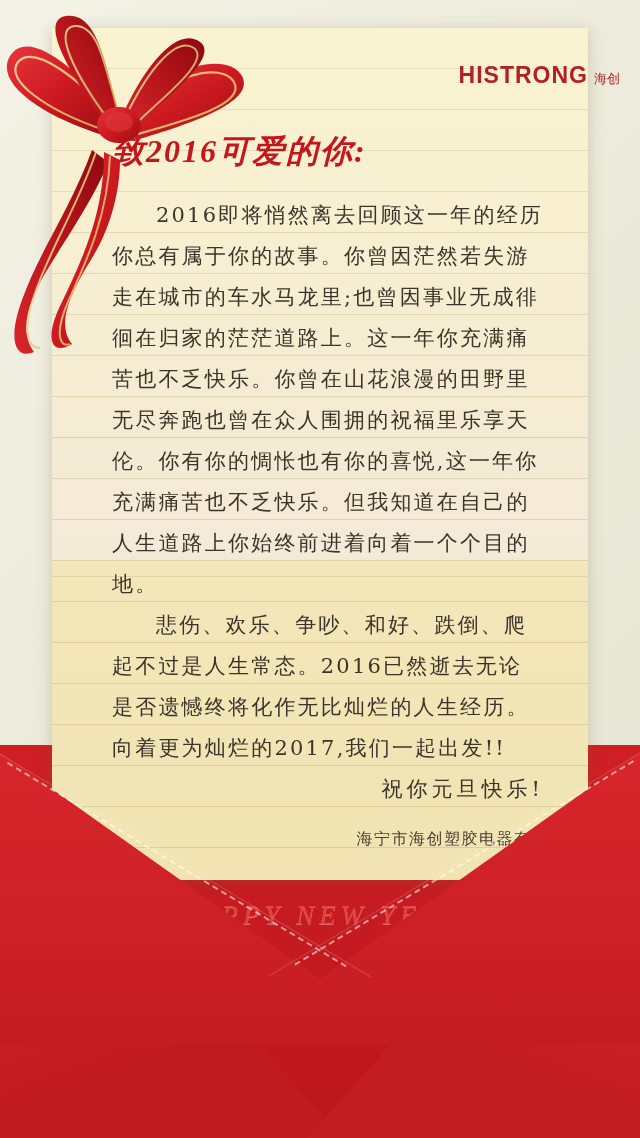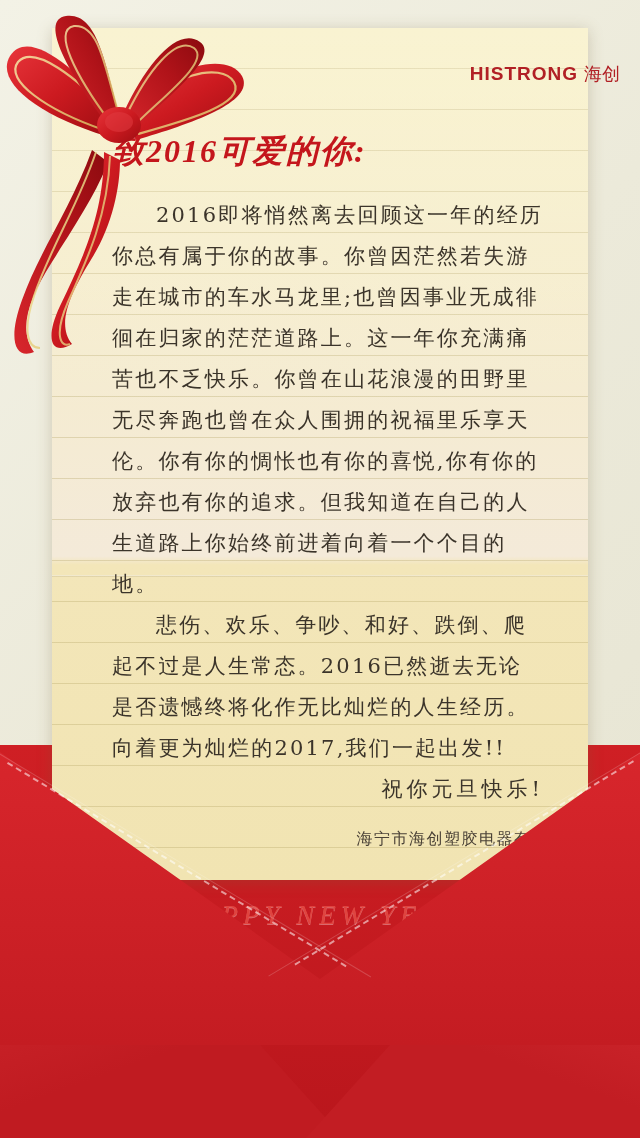--- a/index.html
+++ b/index.html
@@ -135,26 +135,26 @@
     position: absolute;
     right: 20px;
     top: 62px;
     display: flex;
     align-items: baseline;
     gap: 6px;
   }
   .logo-main {
     font-family: "Liberation Sans", sans-serif;
     font-weight: bold;
-    font-size: 19px;
+    font-size: 23px;
     letter-spacing: 1px;
     color: #b12025;
   }
   .logo-cn {
-    font-size: 18px;
+    font-size: 13px;
     color: #b12025;
   }
 
   
   .salutation {
     position: absolute;
     left: 112px;
     top: 130px;
     font-family: "Liberation Serif", serif;
     font-style: italic;
@@ -237,21 +237,21 @@
   <div class="letter-fold"></div>
 
   <div class="logo">
     <span class="logo-main">HISTRONG</span>
     <span class="logo-cn">海创</span>
   </div>
 
   <div class="salutation">致2016可爱的你:</div>
 
   <div class="body-text">
-    <p>2016即将悄然离去回顾这一年的经历你总有属于你的故事。你曾因茫然若失游走在城市的车水马龙里;也曾因事业无成徘徊在归家的茫茫道路上。这一年你充满痛苦也不乏快乐。你曾在山花浪漫的田野里无尽奔跑也曾在众人围拥的祝福里乐享天伦。你有你的惆怅也有你的喜悦,你有你的放弃也有你的追求。但我知道在自己的人生道路上你始终前进着向着一个个目的地。</p>
+    <p>2016即将悄然离去回顾这一年的经历你总有属于你的故事。你曾因茫然若失游走在城市的车水马龙里;也曾因事业无成徘徊在归家的茫茫道路上。这一年你充满痛苦也不乏快乐。你曾在山花浪漫的田野里无尽奔跑也曾在众人围拥的祝福里乐享天伦。你有你的惆怅也有你的喜悦,这一年你充满痛苦也不乏快乐。但我知道在自己的人生道路上你始终前进着向着一个个目的地。</p>
     <p>悲伤、欢乐、争吵、和好、跌倒、爬起不过是人生常态。2016已然逝去无论是否遗憾终将化作无比灿烂的人生经历。向着更为灿烂的2017,我们一起出发!!</p>
     <p class="wish">祝你元旦快乐!</p>
   </div>
 
   <div class="signature">
     <div>海宁市海创塑胶电器有限公司</div>
     <div class="sig-date">2016.12.31</div>
   </div>
 
   <div class="hny">HAPPY NEW YEAR</div>

